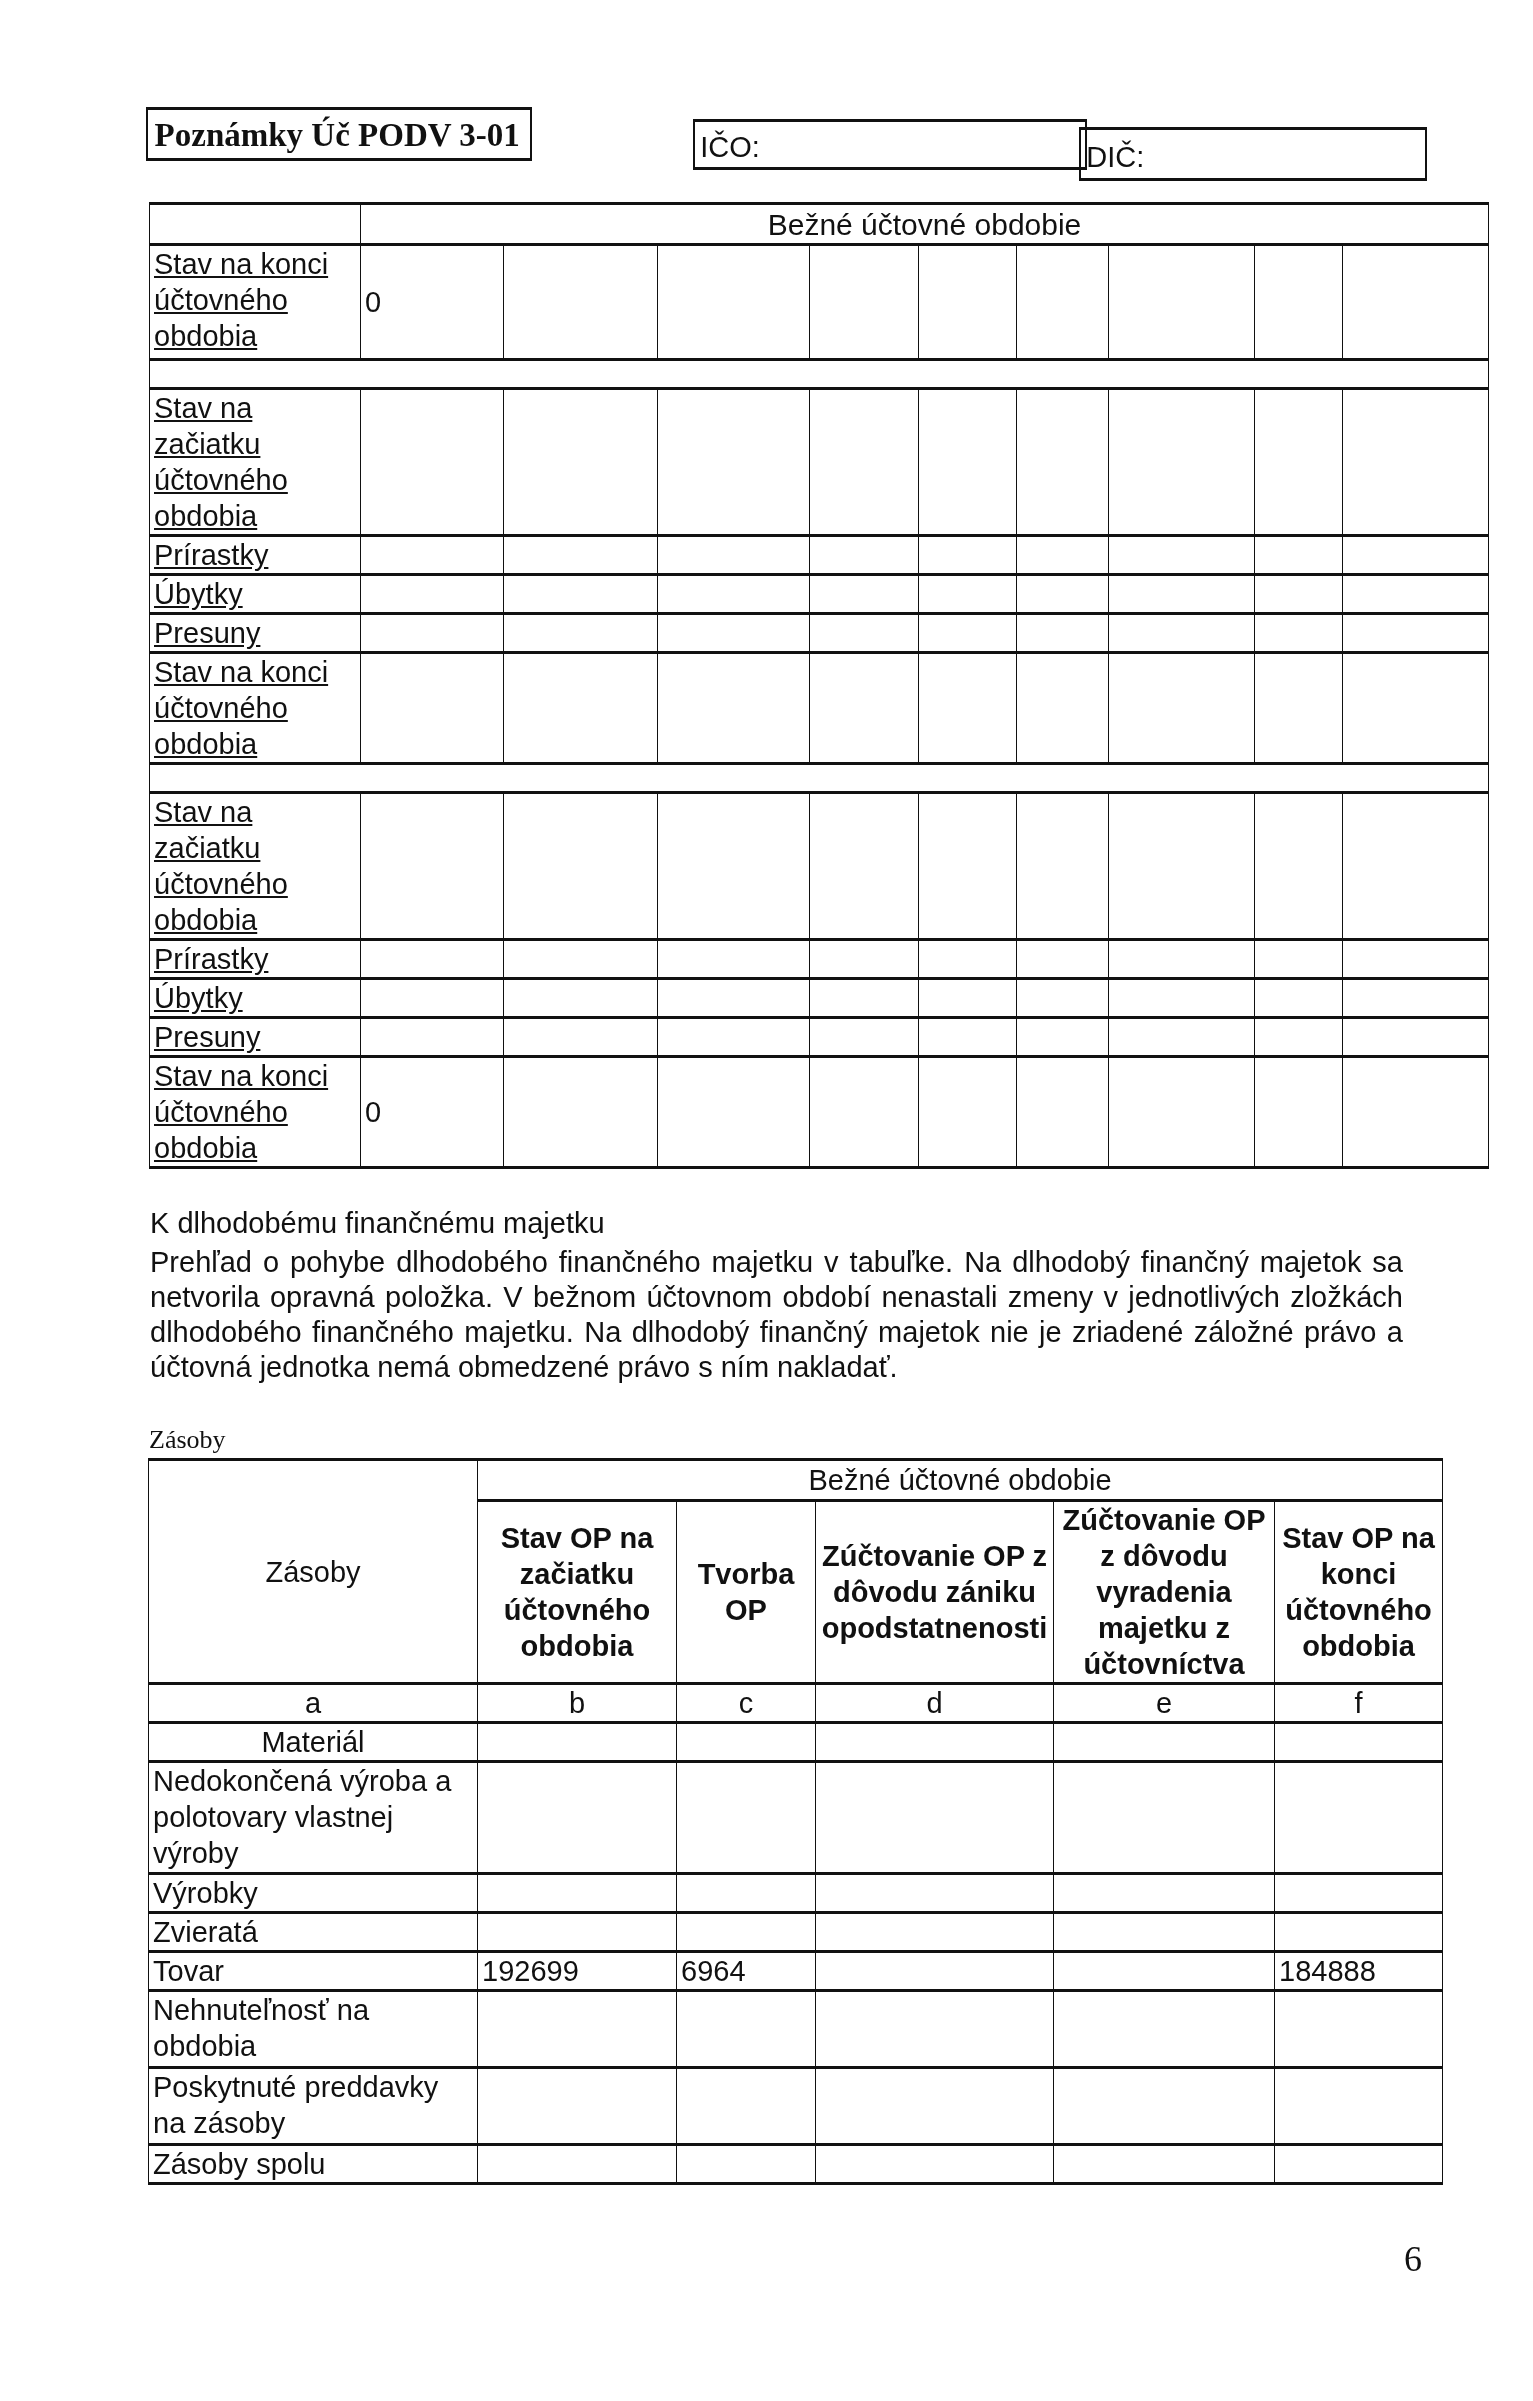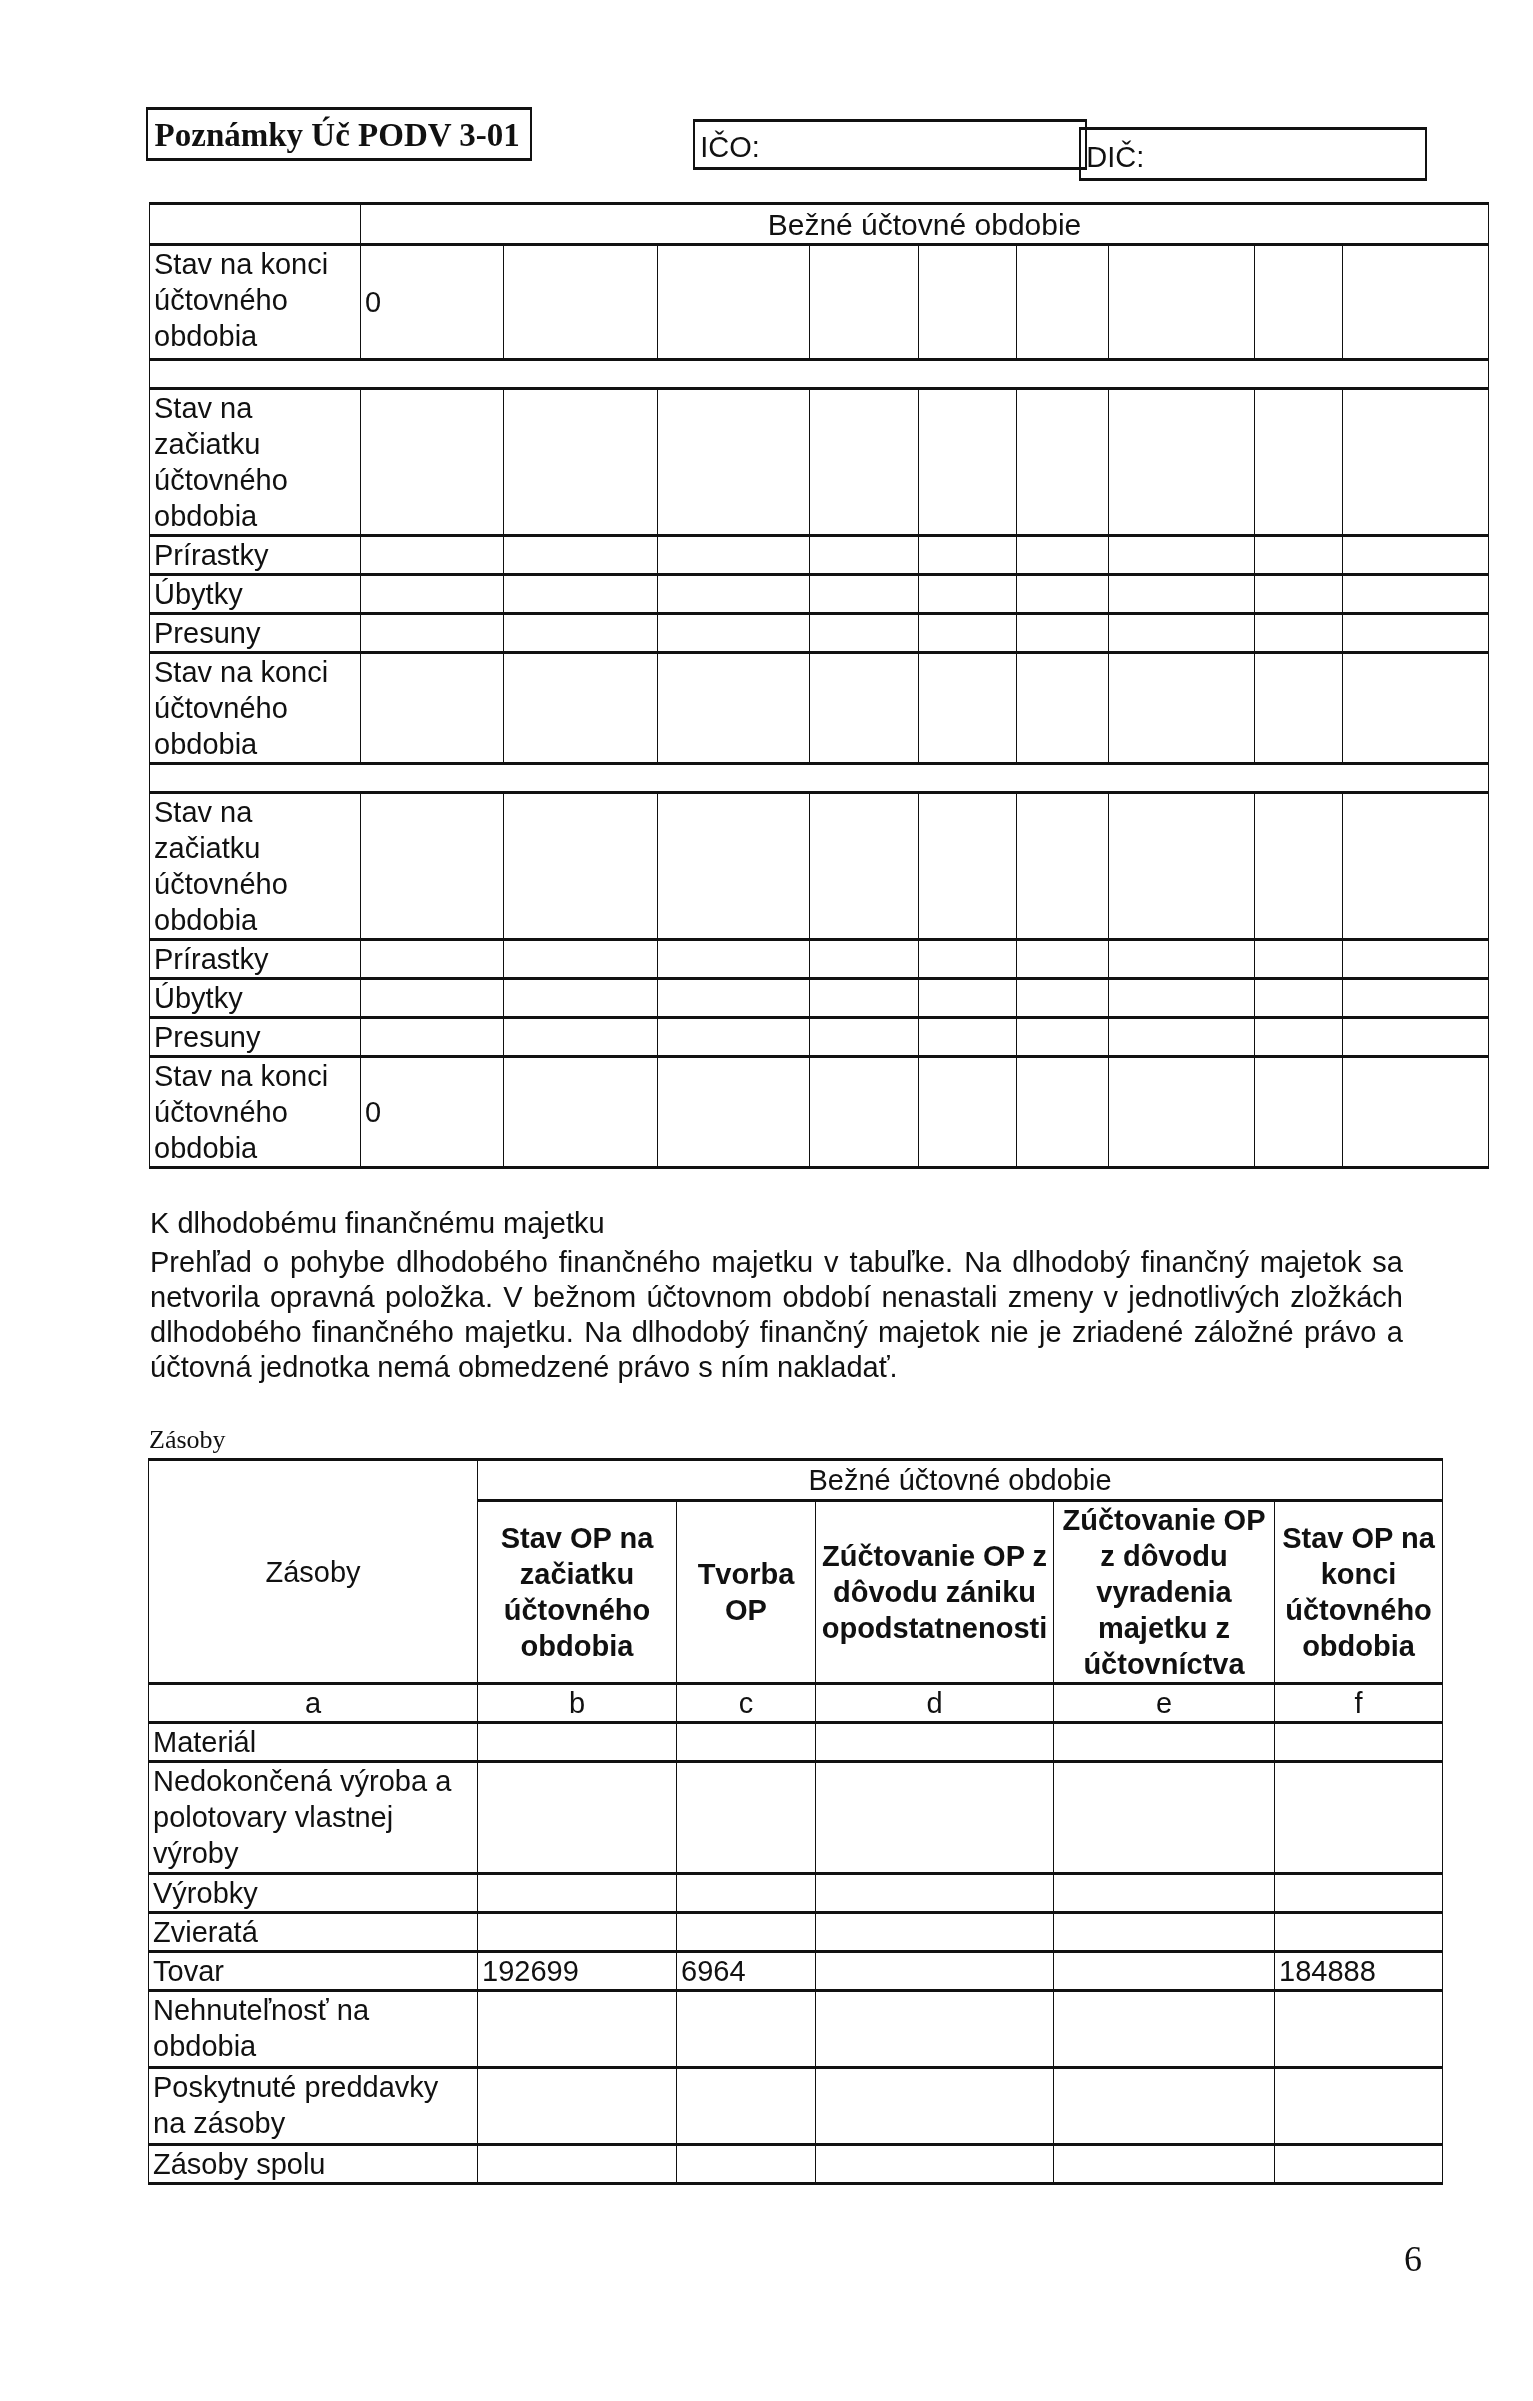--- a/index.html
+++ b/index.html
@@ -3,21 +3,21 @@
 <meta charset="utf-8">
 <style>
   html, body { margin: 0; padding: 0; background: #ffffff; }
   body { width: 1533px; height: 2401px; position: relative; overflow: hidden; color: #111; font-family: "Liberation Sans", sans-serif; }
   .abs { position: absolute; }
   .serif { font-family: "Liberation Serif", serif; }
   .box { position: absolute; border: 2px solid #111; border-top-width: 3.3px; border-bottom-width: 3.3px; box-sizing: border-box; }
   .hdr-text { font-size: 33px; line-height: 1; position: absolute; }
   .grid { position: absolute; border-collapse: collapse; table-layout: fixed; }
   .grid td { border: 1.3px solid #111; border-top-width: 3.3px; border-bottom-width: 3.3px; vertical-align: top; padding: 0 4px; font-size: 29px; line-height: 36px; overflow: hidden; }
-  .grid td.lbl { padding-left: 4px; }
+  .grid td.lbl { padding-left: 4px; text-decoration: underline; }
   .grid td.num { vertical-align: middle; }
   .grid td.span { text-align: center; }
   .spacer td { height: 28px; }
   .para { font-size: 29px; line-height: 35px; text-align: justify; }
   .z td { border: 1.3px solid #111; border-top-width: 3.3px; border-bottom-width: 3.3px; font-size: 29px; line-height: 36px; padding: 0 4px; vertical-align: top; }
   .z td.c { text-align: center; vertical-align: middle; }
   .z td.n { vertical-align: middle; }
 </style>
 </head>
 <body>
@@ -225,21 +225,21 @@
     <td class="c">Stav OP na konci účtovného obdobia</td>
   </tr>
   <tr style="height:38px;">
     <td class="c">a</td>
     <td class="c">b</td>
     <td class="c">c</td>
     <td class="c">d</td>
     <td class="c">e</td>
     <td class="c">f</td>
   </tr>
-  <tr style="height:38px;">
+  <tr style="height:38px;text-align:center;">
     <td>Materiál</td>
     <td class="n"></td>
     <td class="n"></td>
     <td class="n"></td>
     <td class="n"></td>
     <td class="n"></td>
   </tr>
   <tr style="height:112px;">
     <td>Nedokončená výroba a polotovary vlastnej výroby</td>
     <td class="n"></td>

